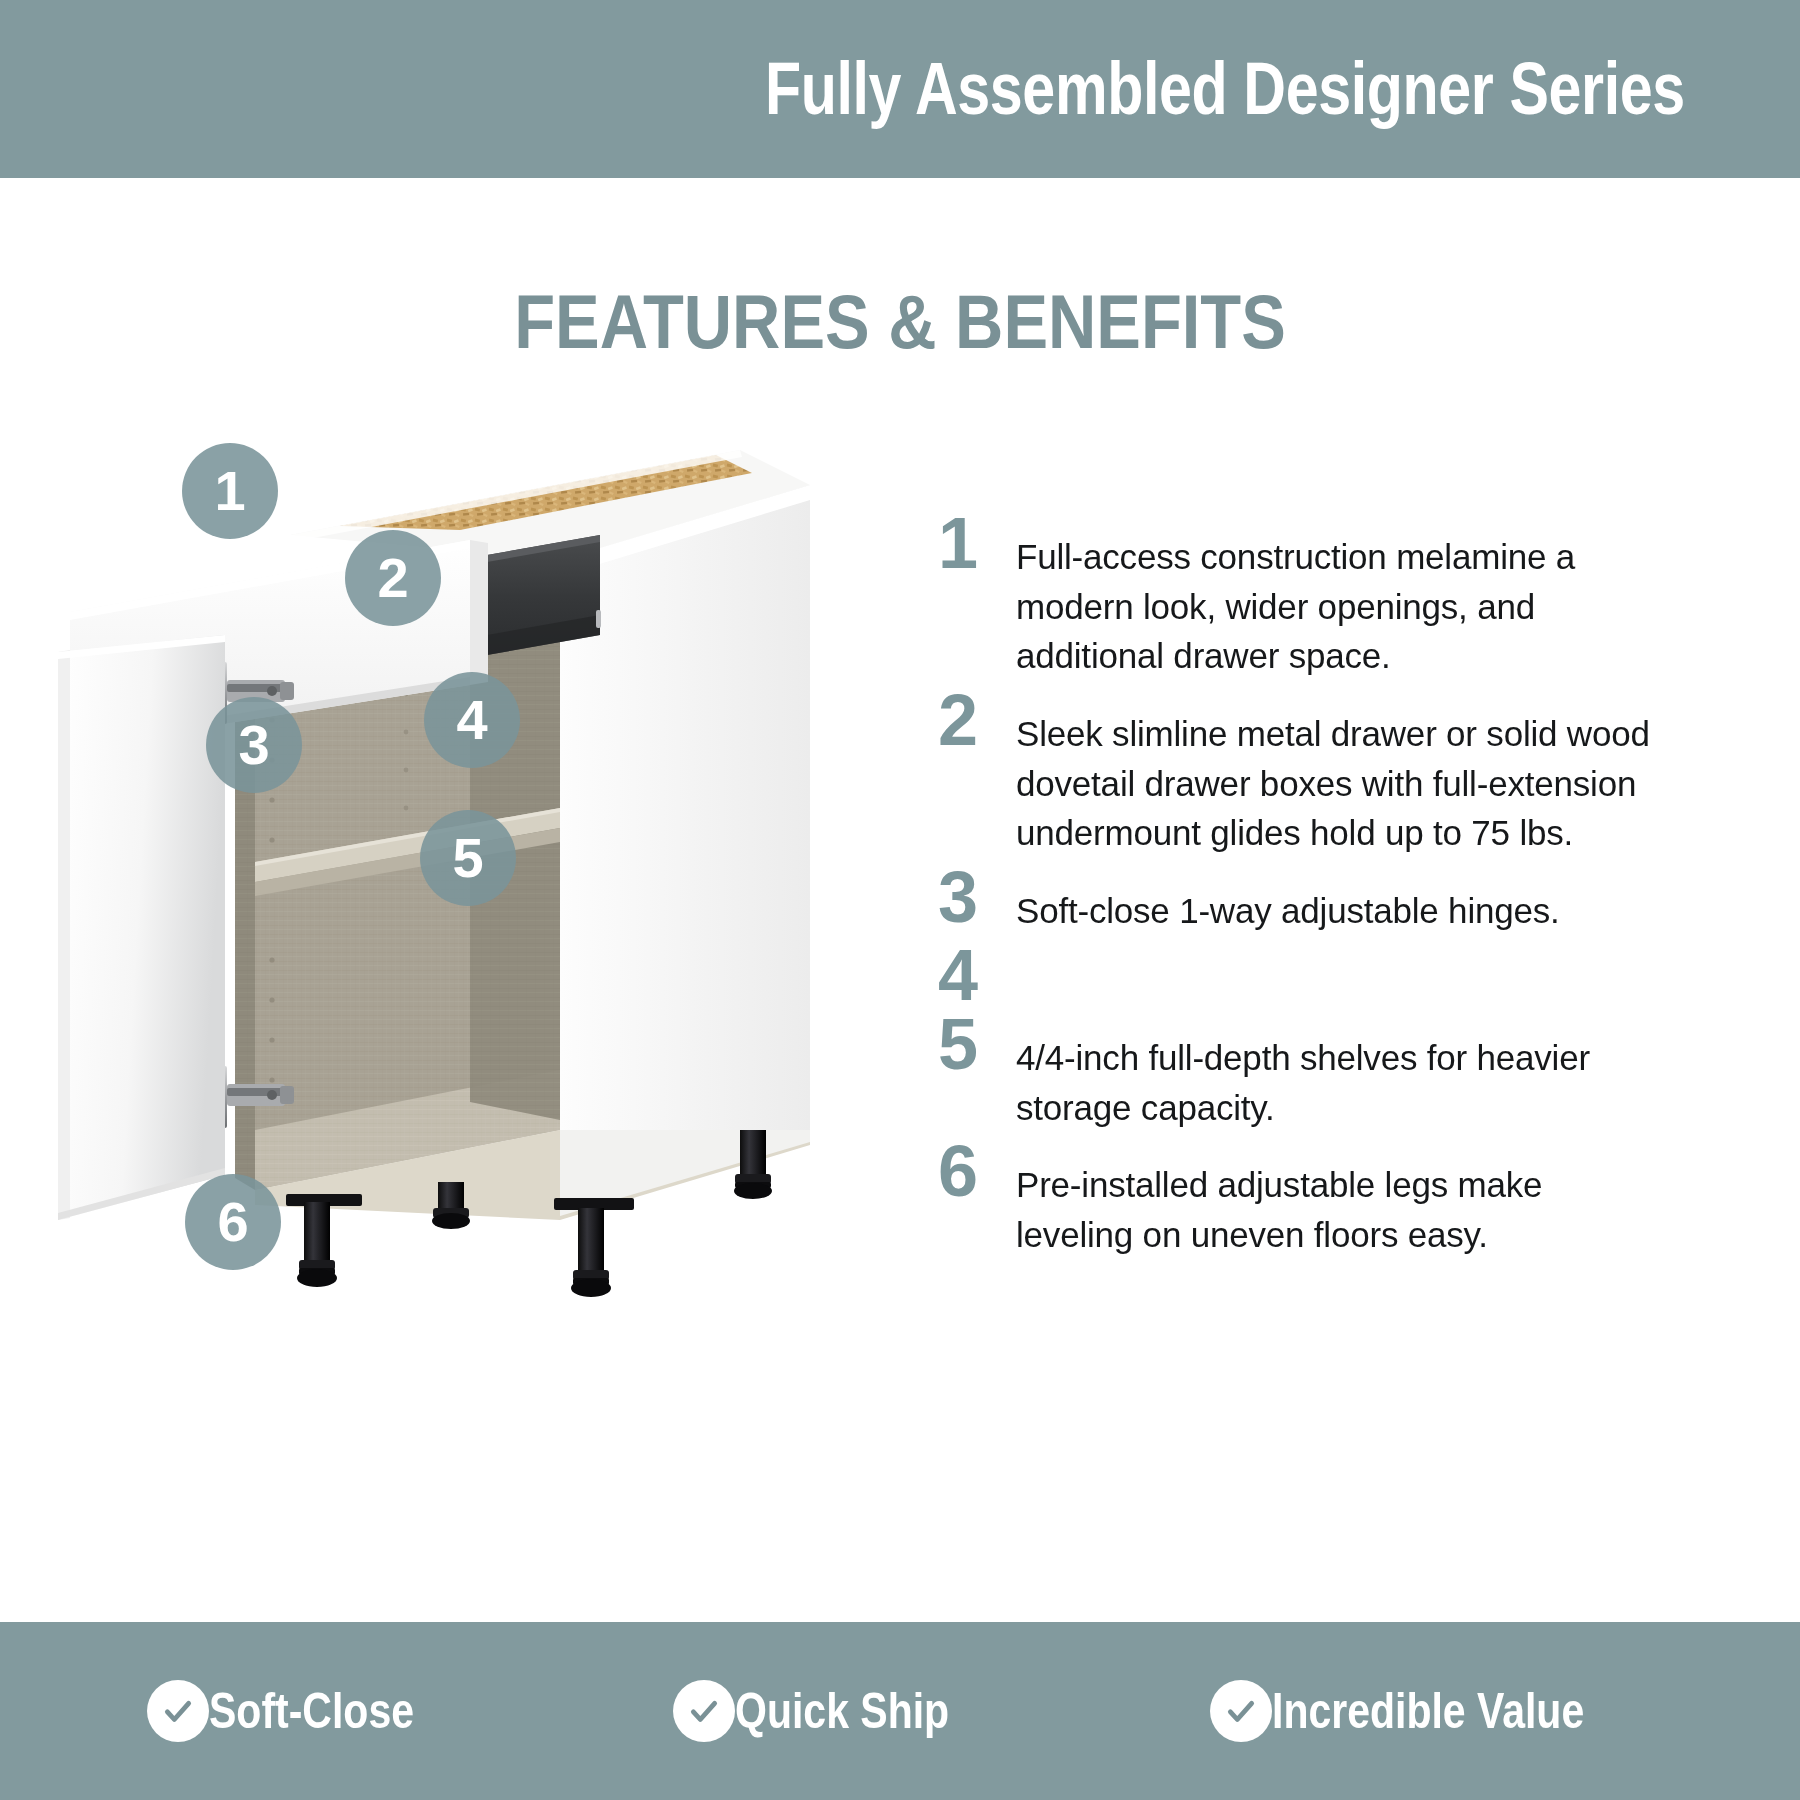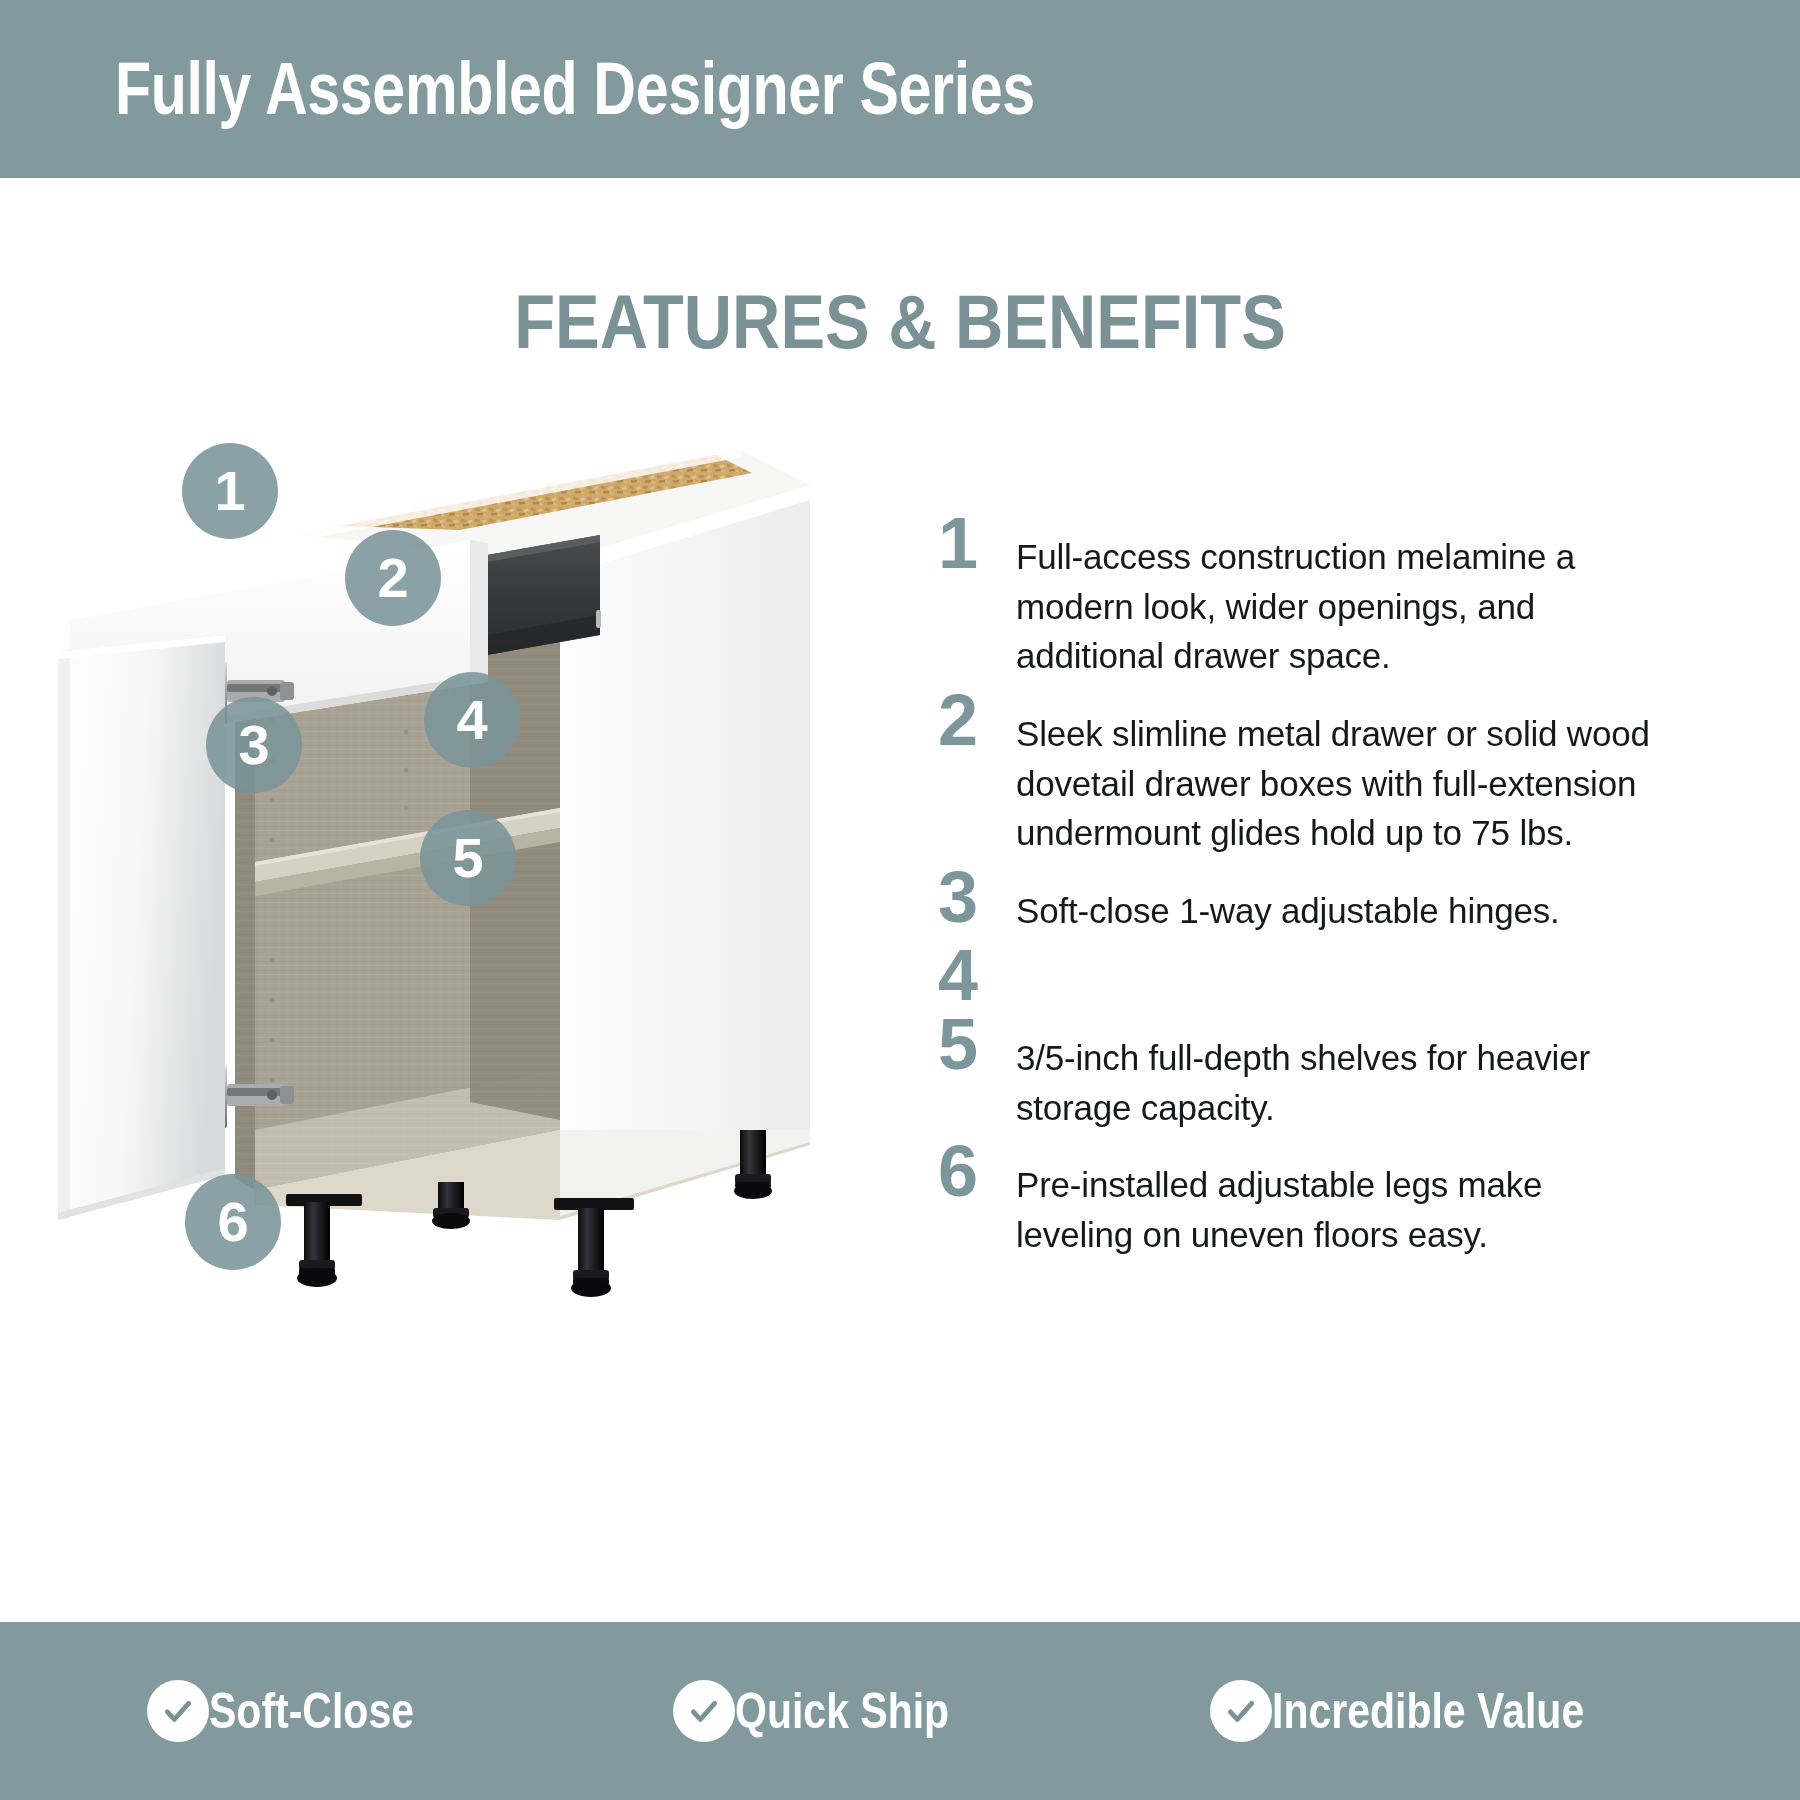--- a/index.html
+++ b/index.html
@@ -10,21 +10,21 @@
     overflow:hidden;
     position:relative;
   }
 
   
   .bar {
     position:absolute; left:0; width:1800px;
     background:#829a9e;
     display:flex; align-items:center;
   }
-  #header-bar { top:0; height:178px; justify-content:flex-start; }
+  #header-bar { top:0; height:178px; justify-content:flex-end; }
   #footer-bar { top:1622px; height:178px; }
 
   #header-title {
     color:#ffffff;
     font-size:74px;
     font-weight:bold;
     letter-spacing:-0.5px;
     transform:scaleX(0.80);
     transform-origin:center;
     white-space:nowrap;
@@ -326,21 +326,21 @@
   </div>
   <div class="feature-item">
     <div class="feature-num">3</div>
     <div class="feature-text">Soft-close 1-way adjustable hinges.</div>
   </div>
   <div class="feature-item">
     <div class="feature-num">4</div>
   </div>
   <div class="feature-item">
     <div class="feature-num">5</div>
-    <div class="feature-text">3/5-inch full-depth shelves for heavier storage capacity.</div>
+    <div class="feature-text">4/4-inch full-depth shelves for heavier storage capacity.</div>
   </div>
   <div class="feature-item">
     <div class="feature-num">6</div>
     <div class="feature-text">Pre-installed adjustable legs make leveling on uneven floors easy.</div>
   </div>
 </div>
 
 <div class="bar" id="footer-bar">
   <div class="footer-row">
 

